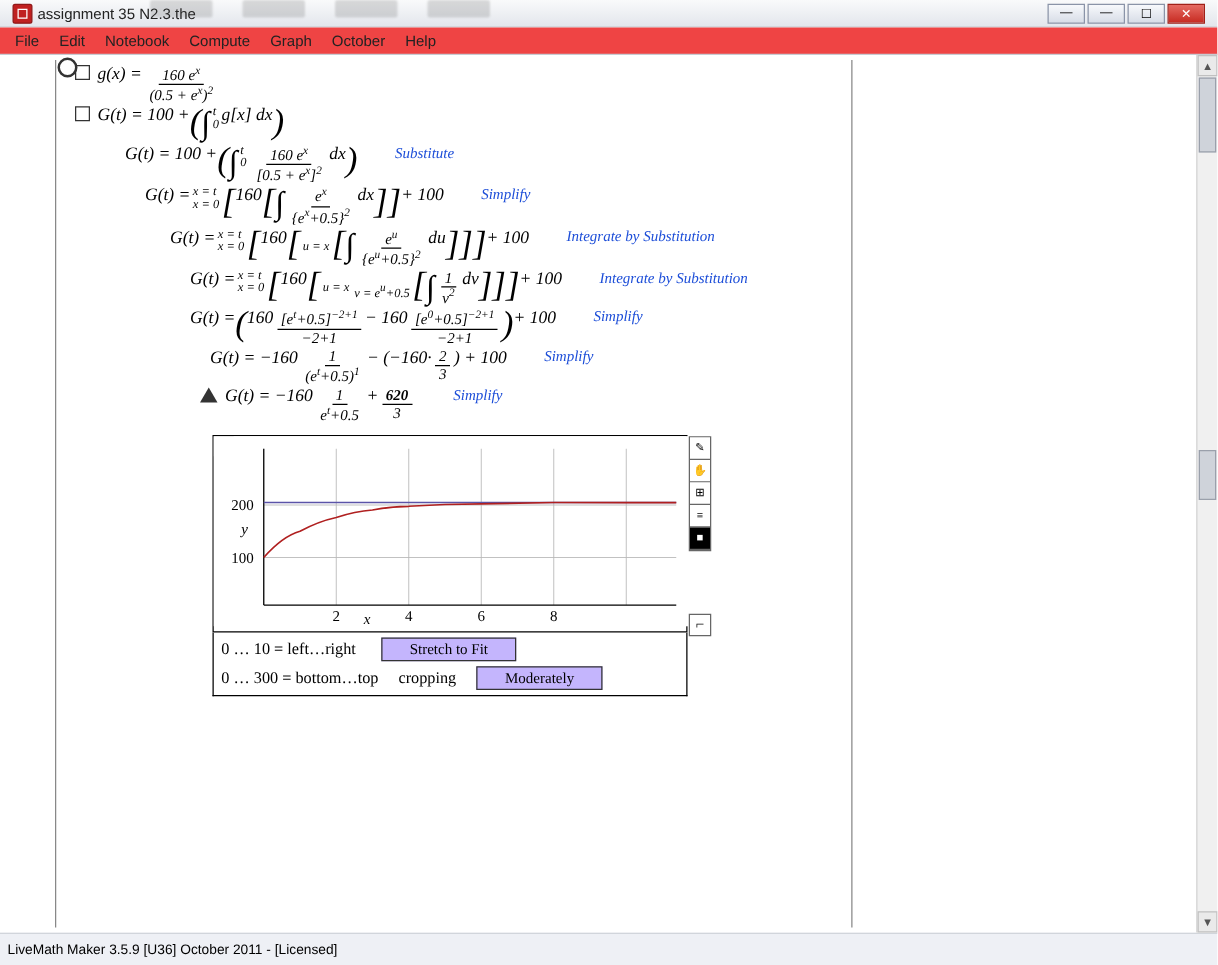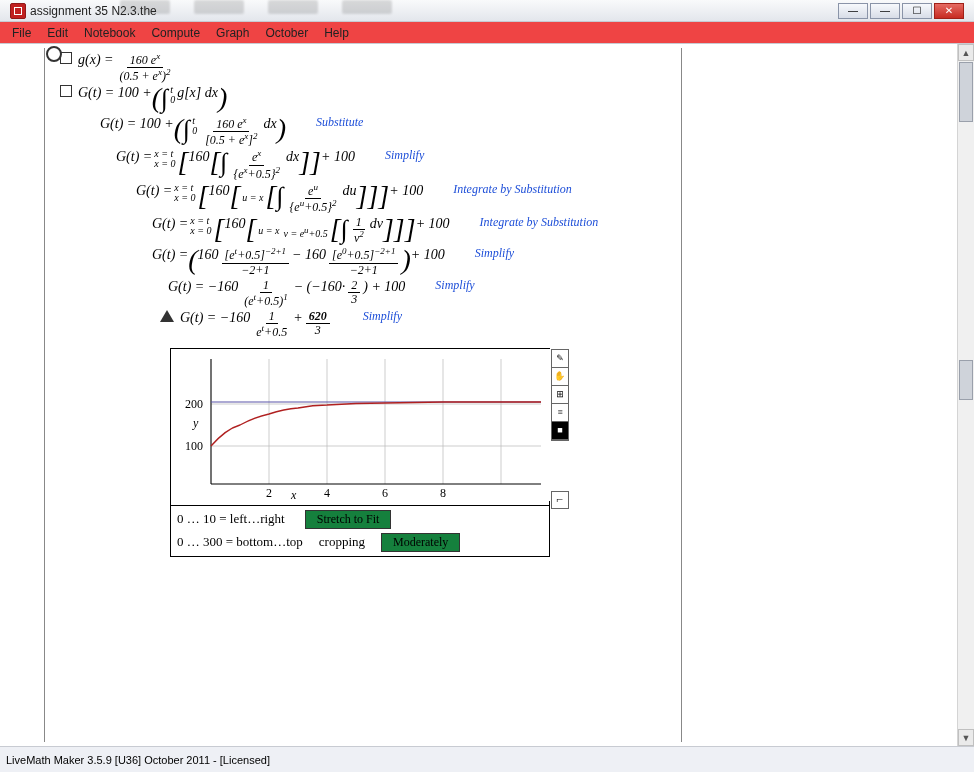--- a/index.html
+++ b/index.html
@@ -47,21 +47,21 @@
   .graph-box { margin-top:8px; margin-left:130px; width:380px; border:1.5px solid #000; background:#fff; position:relative;}
   .graph-top { height:152px; position:relative; background:#fff;}
   .graph-toolbar{position:absolute;right:-20px;top:0;width:18px;display:flex;flex-direction:column;border:1px solid #666;background:#fff;}
   .gt-btn{height:18px;border-bottom:1px solid #666;background:#fff;display:flex;align-items:center;justify-content:center;font-size:9px;}
   .gt-btn.dark{background:#000;color:#fff;}
   .corner-btn{position:absolute;right:-20px;bottom:-4px;width:18px;height:18px;border:1px solid #666;background:#fff;display:flex;align-items:center;justify-content:center;}
   .check-corner{position:absolute;left:0;top:0;width:16px;height:16px;border:1.5px solid #000;background:#fff;display:flex;align-items:center;justify-content:center;}
   .check-corner::after{content:"✓";font-size:11px;}
   
   .graph-panel{margin-left:130px;width:380px;border-left:1.5px solid #000;border-right:1.5px solid #000;border-bottom:1.5px solid #000;padding:4px 6px;font-family:serif;font-size:13px;}
-  .btn-inline{display:inline-block;border:1.5px solid #333;padding:1px 11px;background:#15803d;font-family:serif;font-size:12px;}
+  .btn-inline{display:inline-block;border:1.5px solid #333;padding:1px 22px;background:#c4b5fd;font-family:serif;font-size:12px;}
   .graph-panel2{margin-left:130px;width:380px;border-left:1.5px solid #000;border-right:1.5px solid #000;border-bottom:1.5px solid #000;padding:4px 6px;font-family:serif;font-size:13px;}
   .eye-icon{width:16px;height:12px;border:1.5px solid #333;border-radius:50%;display:inline-flex;align-items:center;justify-content:center;margin-right:6px;vertical-align:middle;}
   .eye-icon::after{content:"";width:5px;height:5px;border-radius:50%;background:#333;}
   .wave-icon{display:inline-block;width:16px;height:10px;margin-right:4px;vertical-align:middle;position:relative;}
   .wave-icon::before{content:"∿";position:absolute;left:0;top:-3px;font-size:14px;}
   
   .statusbar { height: 26px; background: #eef0f5; border-top: 1px solid #c8cbd2; display:flex; align-items:center; padding:0 6px; font-size:11px; color:#000;}
   
   .indent1{margin-left:20px;} .indent2{margin-left:40px;} .indent3{margin-left:56px;} .indent4{margin-left:76px;} .indent5{margin-left:92px;} .indent6{margin-left:108px;} .indent7{margin-left:120px;}
   .brace-col{display:inline-flex;flex-direction:column;font-size:10px;line-height:1;margin:0 2px;vertical-align:middle;}

